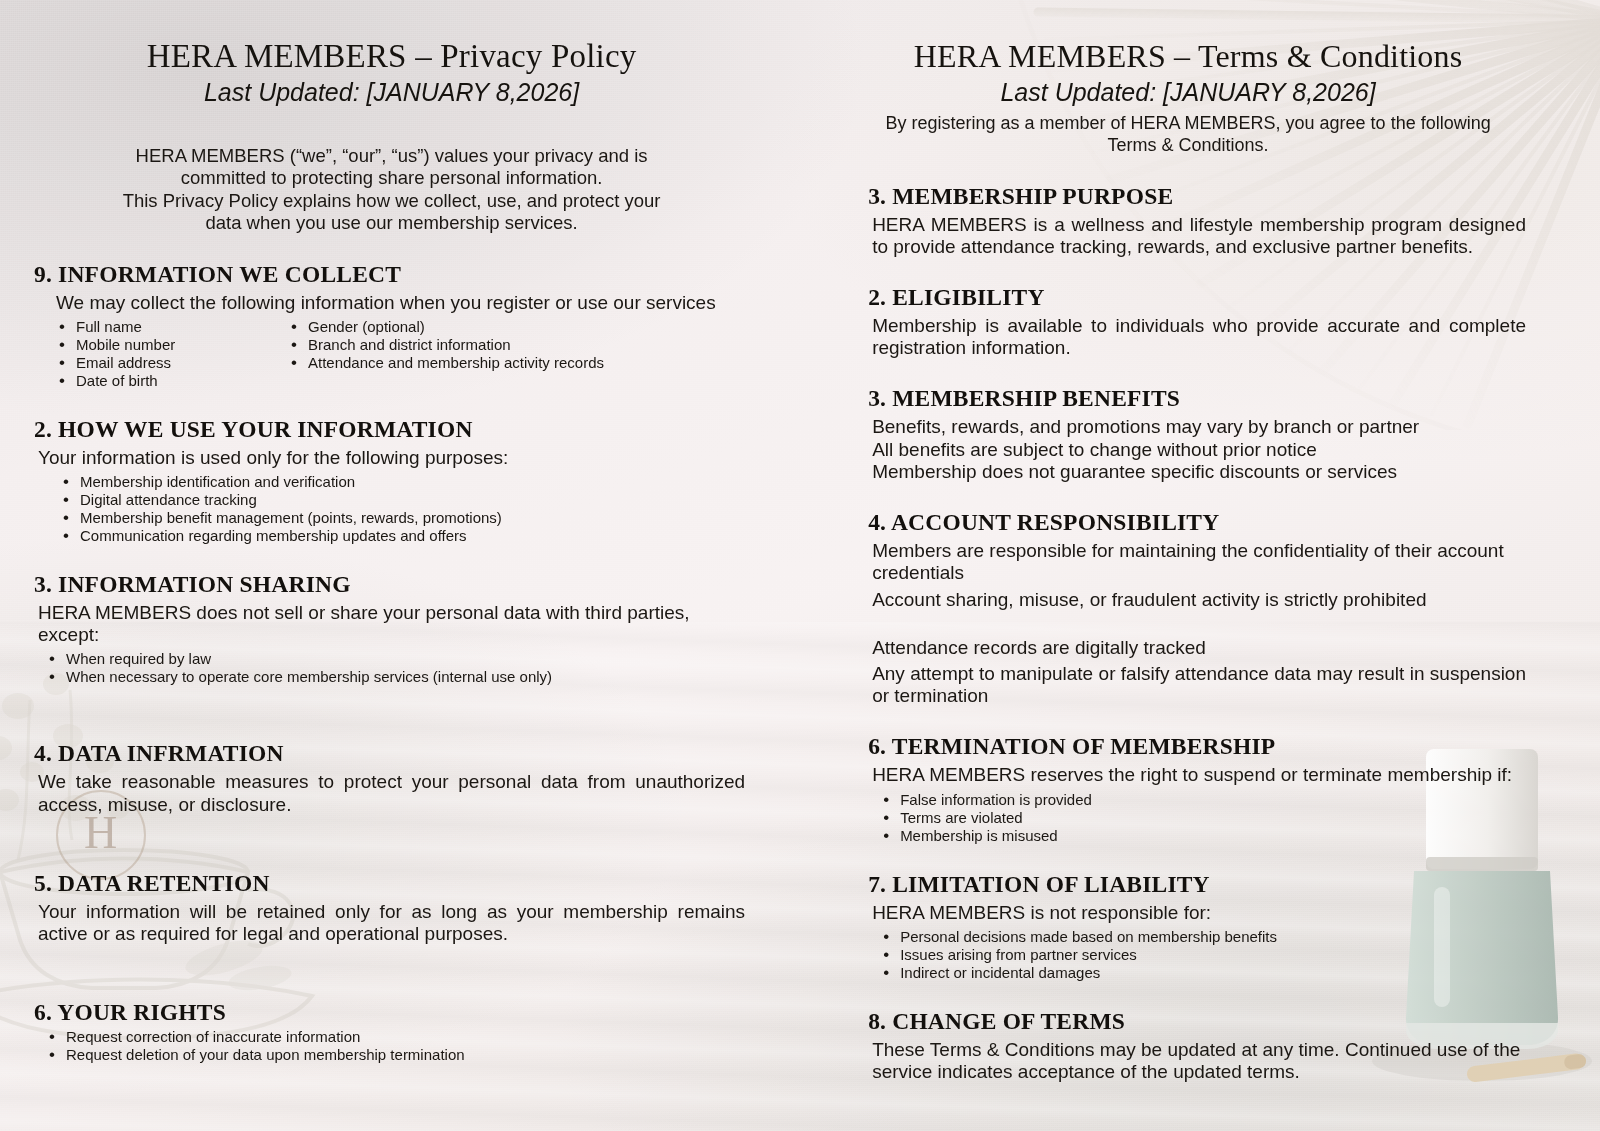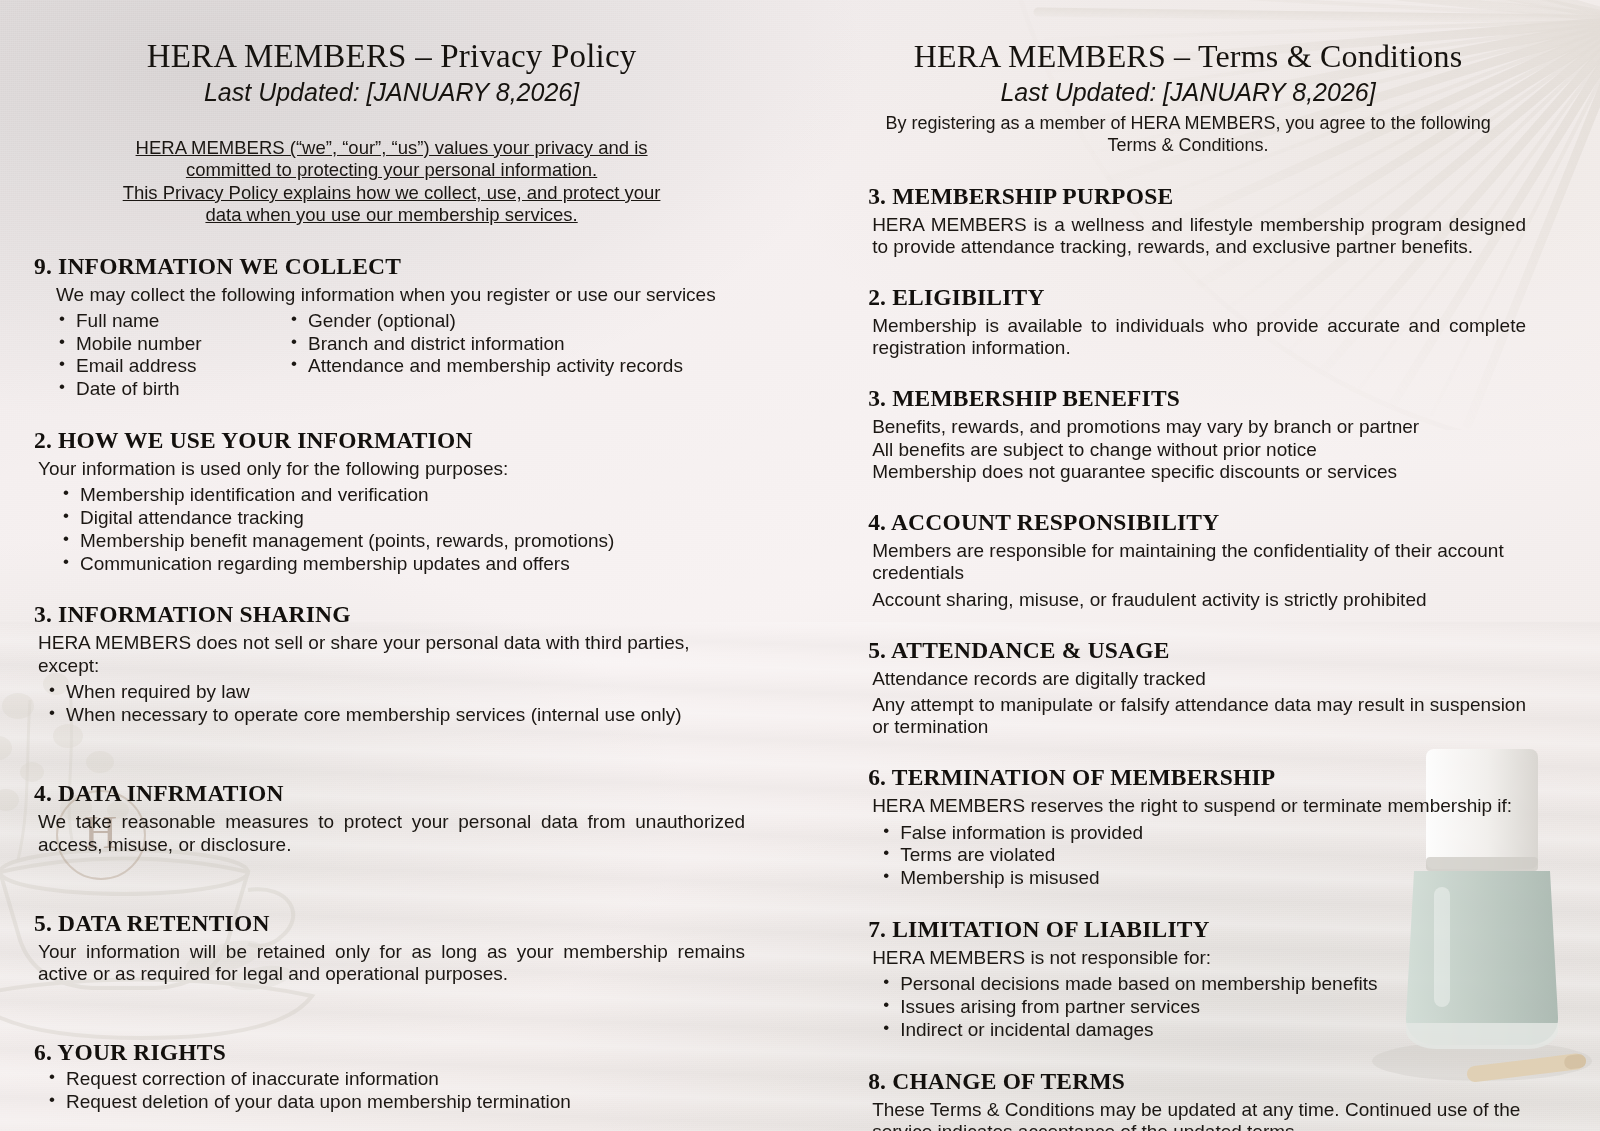--- a/index.html
+++ b/index.html
@@ -144,21 +144,21 @@
     margin: 3px 0 0 0;
     font-weight: 400;
   }
   .intro {
     text-align: center;
     font-size: 18.5px;
     line-height: 1.21;
     color: #1b1713;
     margin: 0;
   }
-  #col-left .intro  { margin-top: 30px; text-decoration: underline; }
+  #col-left .intro  { margin-top: 38px; }
   #col-right .intro { margin-top: 6px; font-size: 18px; }
   .intro div { white-space: nowrap; }
 
   .sec { margin-top: 15px; }
   .sec-head {
     font-family: "Liberation Serif", serif;
     font-size: 23.5px;
     font-weight: 700;
     color: #13100d;
     letter-spacing: .2px;
@@ -175,21 +175,21 @@
   .body-line { display: block; }
 
   ul.bullets {
     list-style: none;
     margin: 2px 0 0 0;
     padding: 0;
   }
   ul.bullets li {
     position: relative;
     padding-left: 24px;
-    font-size: 19px;
+    font-size: 15px;
     line-height: 1.20;
     color: #1b1713;
   }
   ul.bullets li::before {
     content: "•";
     position: absolute;
     left: 7px;
     top: -1px;
     font-size: 17px;
   }
@@ -325,21 +325,21 @@
 
   <div id="content">
 
     <div class="column" id="col-left">
 
       <h1 class="doc-title">HERA MEMBERS – Privacy Policy</h1>
       <div class="doc-subtitle">Last Updated: [JANUARY 8,2026]</div>
 
       <div class="intro">
         <div>HERA MEMBERS (“we”, “our”, “us”) values your privacy and is</div>
-        <div>committed to protecting your personal information.</div>
+        <div>committed to protecting share personal information.</div>
         <div>This Privacy Policy explains how we collect, use, and protect your</div>
         <div>data when you use our membership services.</div>
       </div>
 
       <div class="sec gap-md">
         <div class="sec-head">9. INFORMATION WE COLLECT</div>
         <p class="body-text justify indent-block">We may collect the following information when you register or use our services</p>
         <div class="bullet-cols">
           <div class="bcol-a">
             <ul class="bullets">
@@ -428,21 +428,20 @@
         </p>
       </div>
 
       <div class="sec gap-md indent-block">
         <div class="sec-head">4. ACCOUNT RESPONSIBILITY</div>
         <p class="body-text">Members are responsible for maintaining the confidentiality of their account credentials</p>
         <p class="body-text">Account sharing, misuse, or fraudulent activity is strictly prohibited</p>
       </div>
 
       <div class="sec gap-md indent-block">
-        <div class="sec-head">5. ATTENDANCE &amp; USAGE</div>
         <p class="body-text">Attendance records are digitally tracked</p>
         <p class="body-text justify">Any attempt to manipulate or falsify attendance data may result in suspension or termination</p>
       </div>
 
       <div class="sec gap-md indent-block">
         <div class="sec-head">6. TERMINATION OF MEMBERSHIP</div>
         <p class="body-text">HERA MEMBERS reserves the right to suspend or terminate membership if:</p>
         <ul class="bullets indent-sm">
           <li>False information is provided</li>
           <li>Terms are violated</li>

